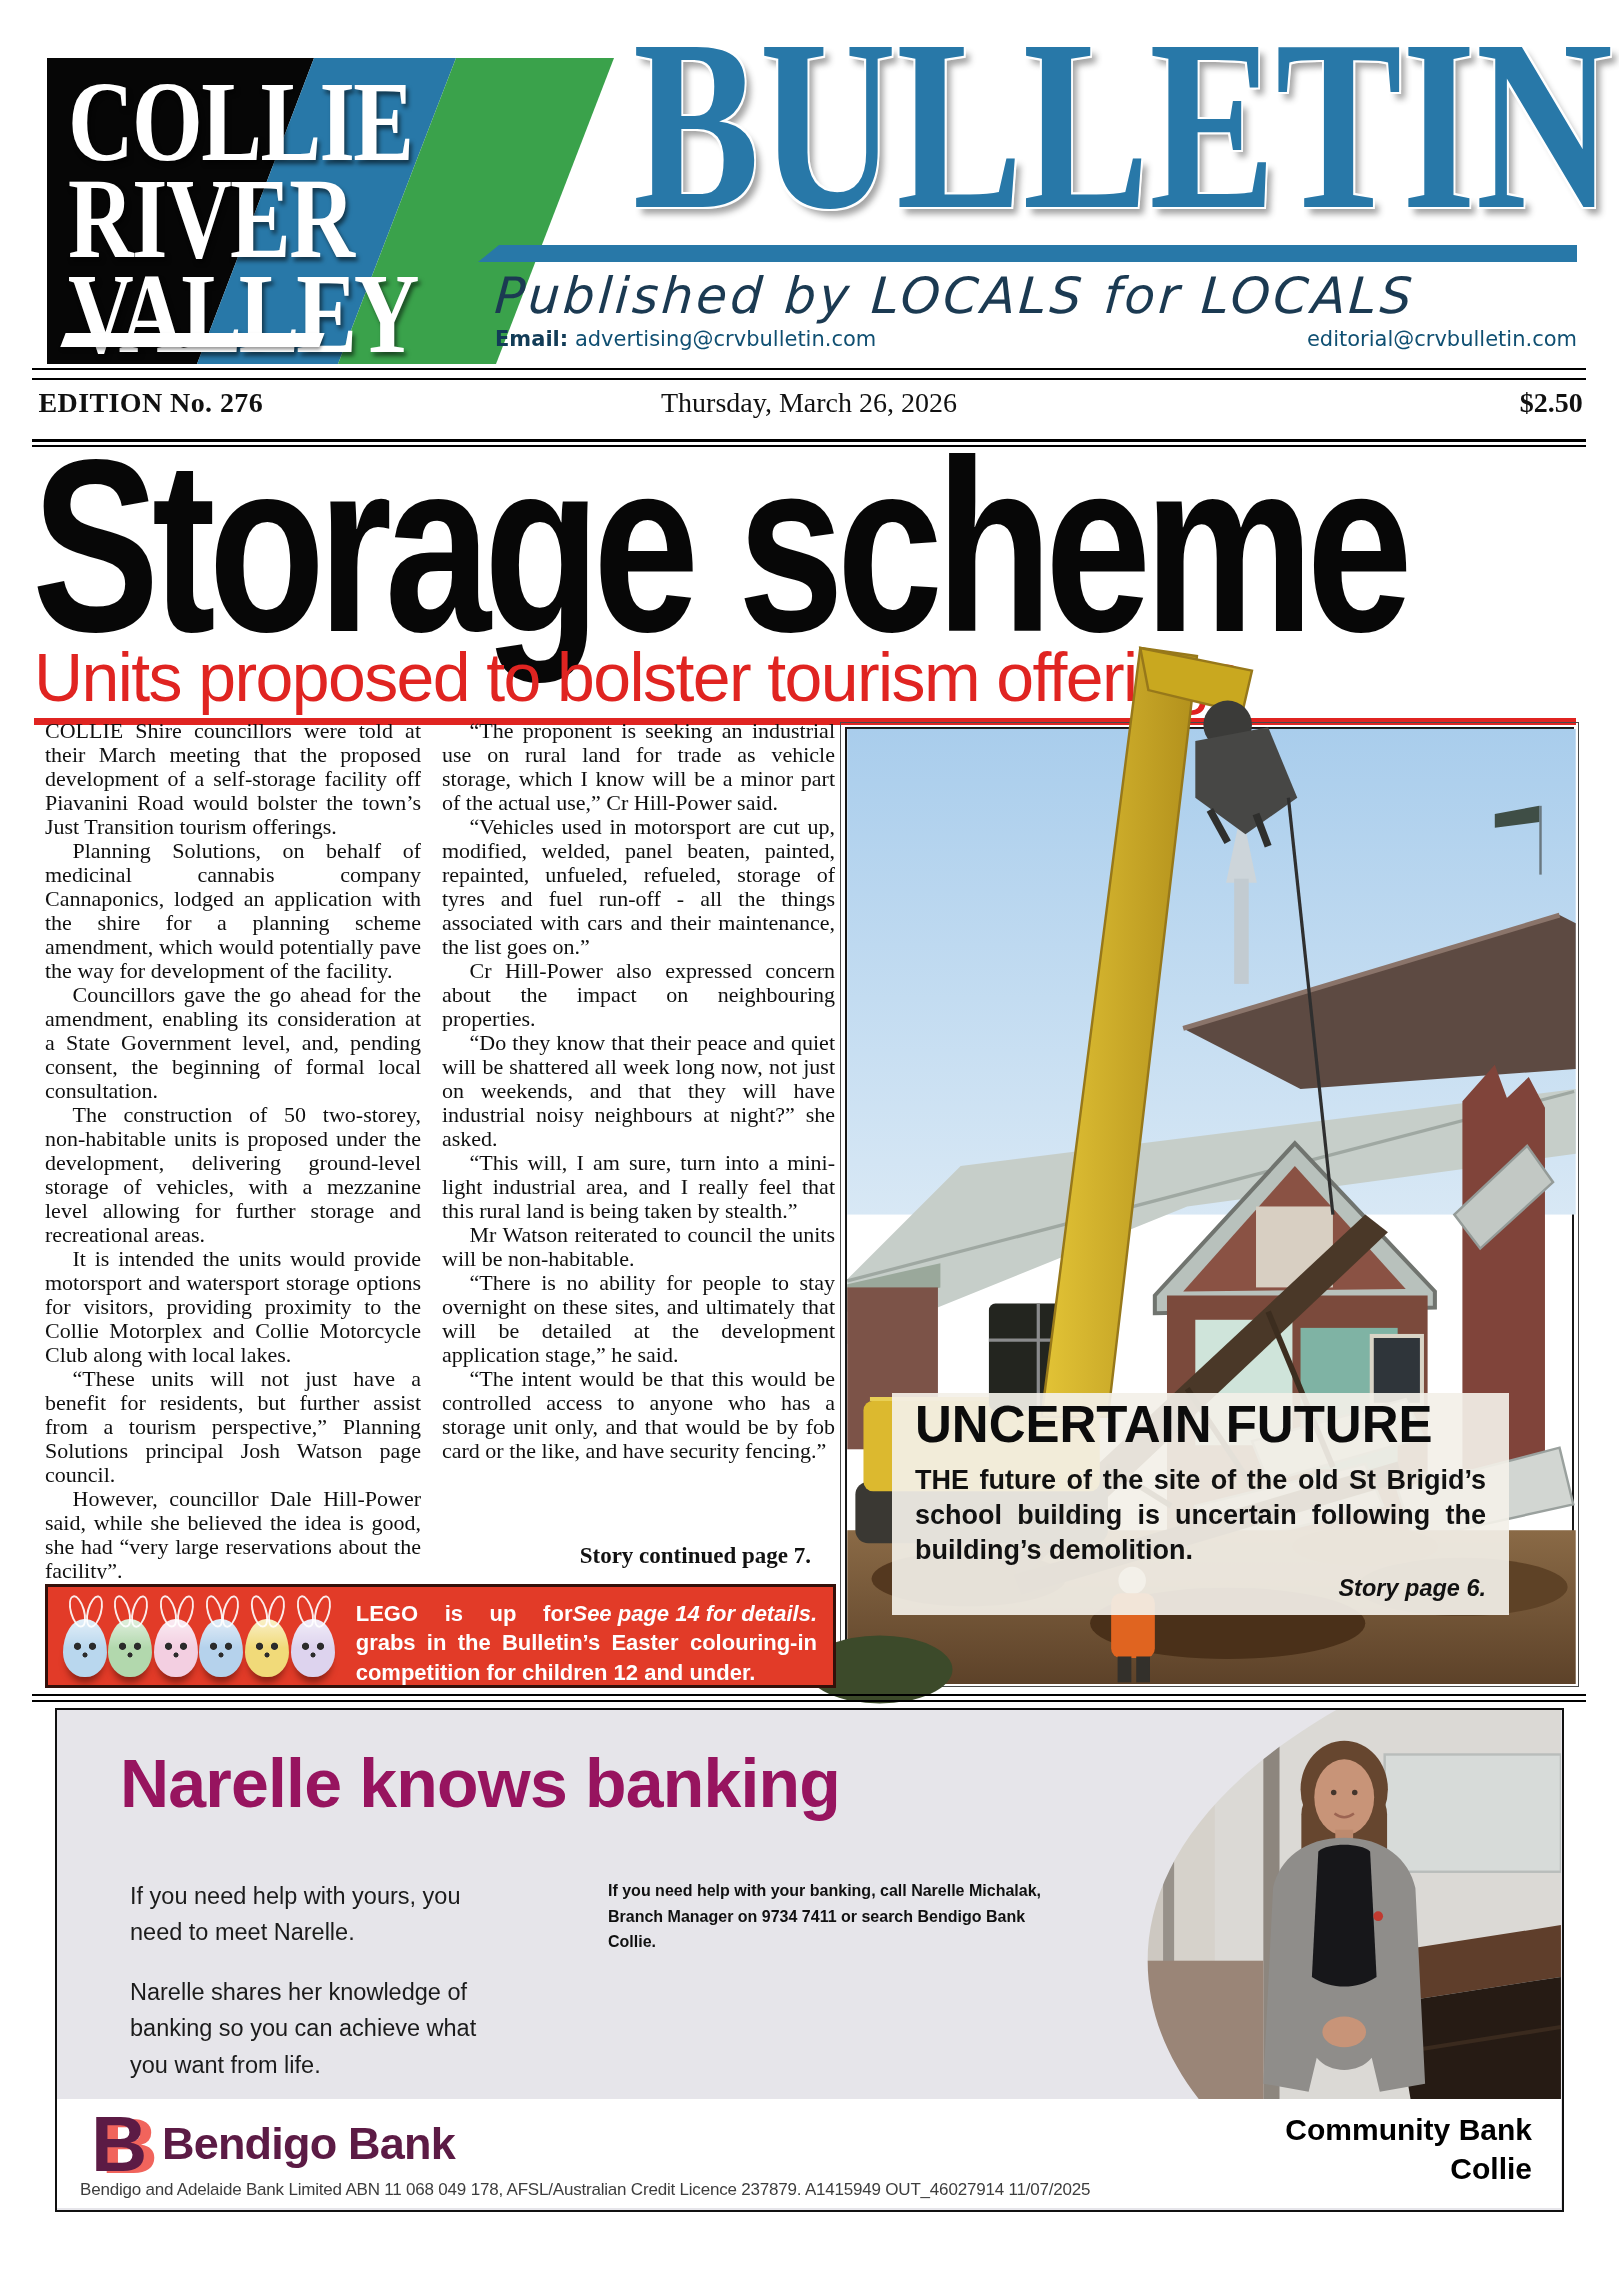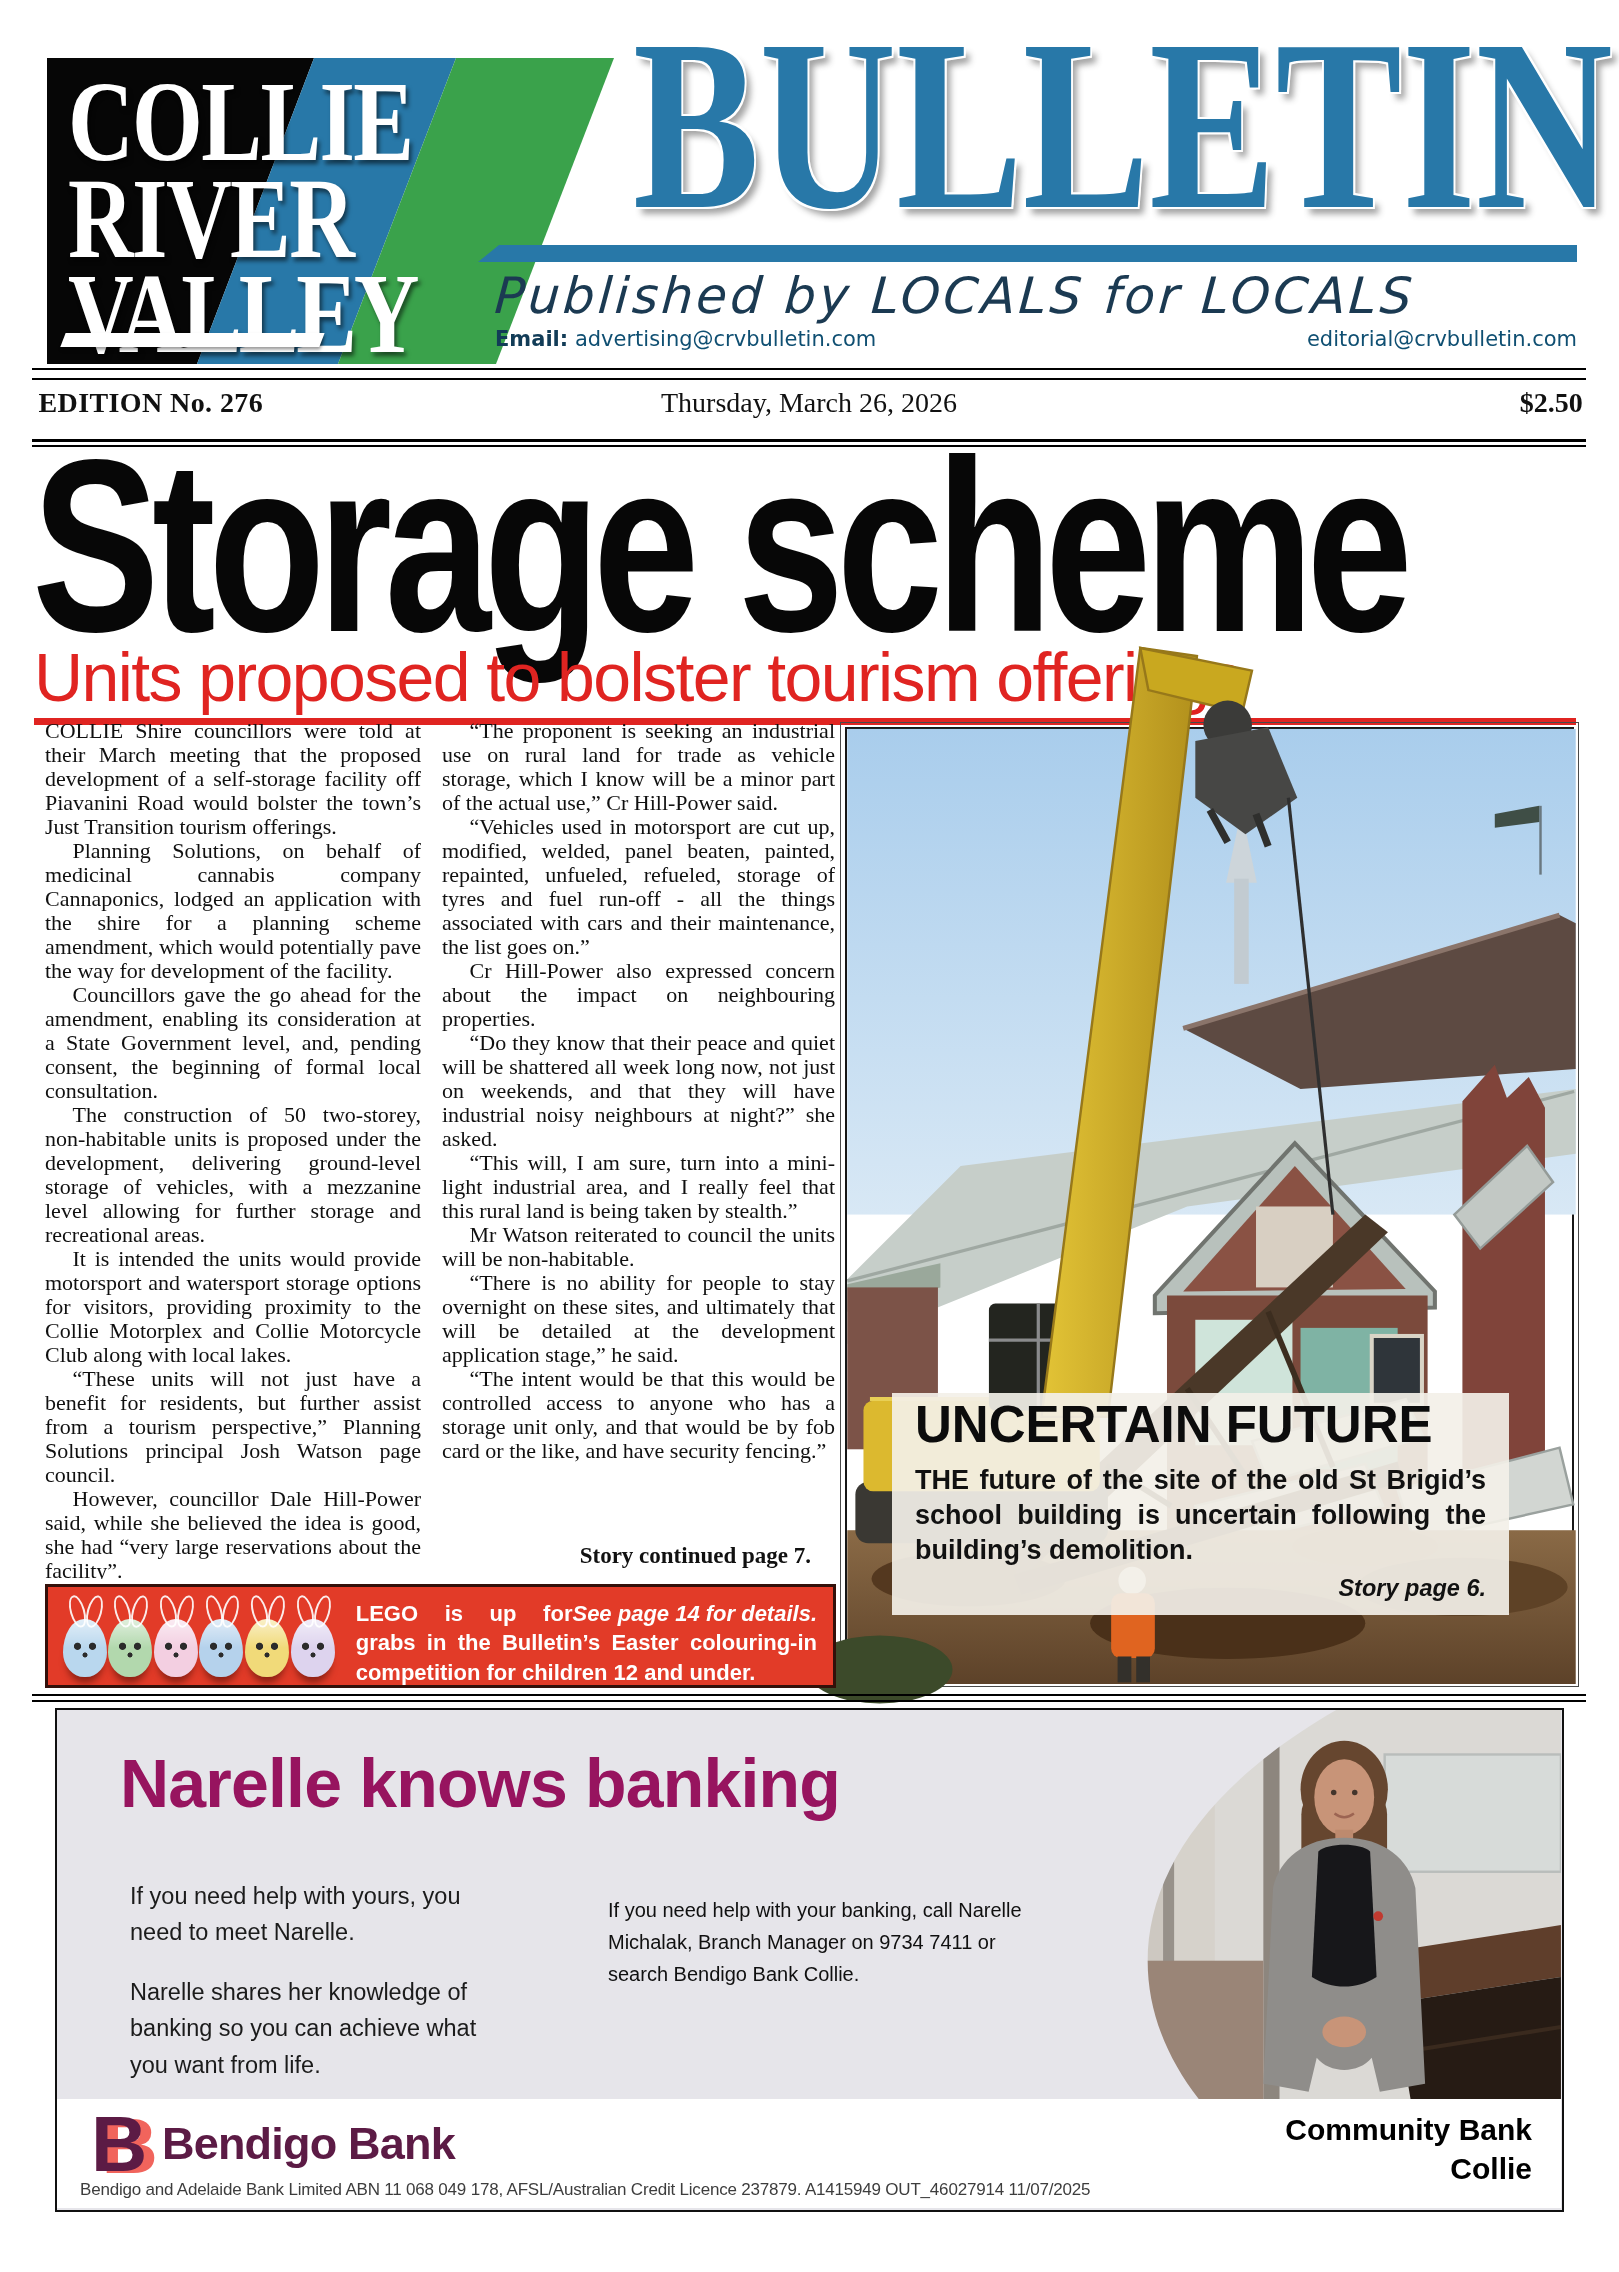--- a/index.html
+++ b/index.html
@@ -97,21 +97,21 @@
 
   
   .ad{position:absolute;left:55px;top:1708px;width:1509px;height:504px;border:2.4px solid #101010;
       background:#e6e5ea;font-family:"Liberation Sans",sans-serif;}
   .ad-photo{position:absolute;left:1085px;top:0;width:419px;height:389px;}
   .ad-curve{position:absolute;left:1004px;top:0;width:324px;height:389px;pointer-events:none;}
   .ad-heading{position:absolute;left:63px;top:34px;font-size:68px;font-weight:700;letter-spacing:-0.8px;
               color:#97145f;}
   .ad-body{position:absolute;left:65px;top:168px;width:397px;font-size:23.5px;line-height:1.55;color:#1b1b1b;}
   .ad-body p{margin:0 0 23px 8px;}
-  .ad-highlight{position:absolute;left:551px;top:184px;width:453px;font-size:20px;font-weight:400;
+  .ad-highlight{position:absolute;left:551px;top:168px;width:453px;font-size:16px;font-weight:700;
                 line-height:1.6;color:#101010;}
   .ad-strip{position:absolute;left:0;top:389px;width:1504px;height:109px;background:#fff;}
   .ad-logo{position:absolute;left:34px;top:9.7px;display:flex;align-items:center;gap:16px;}
   .bmark{position:relative;width:55px;height:71px;}
   .bmark span{position:absolute;font-weight:700;font-size:78px;line-height:71px;
               font-family:"Liberation Sans",sans-serif;}
   .b-coral{left:10.5px;top:2.4px;color:#f1645c;}
   .b-purple{left:0;top:0;color:#5c1b45;}
   .ad-wordmark{font-size:45px;font-weight:700;color:#5c1b45;letter-spacing:-0.8px;}
   .community{position:absolute;right:29px;top:11.3px;text-align:right;font-size:30px;font-weight:700;

